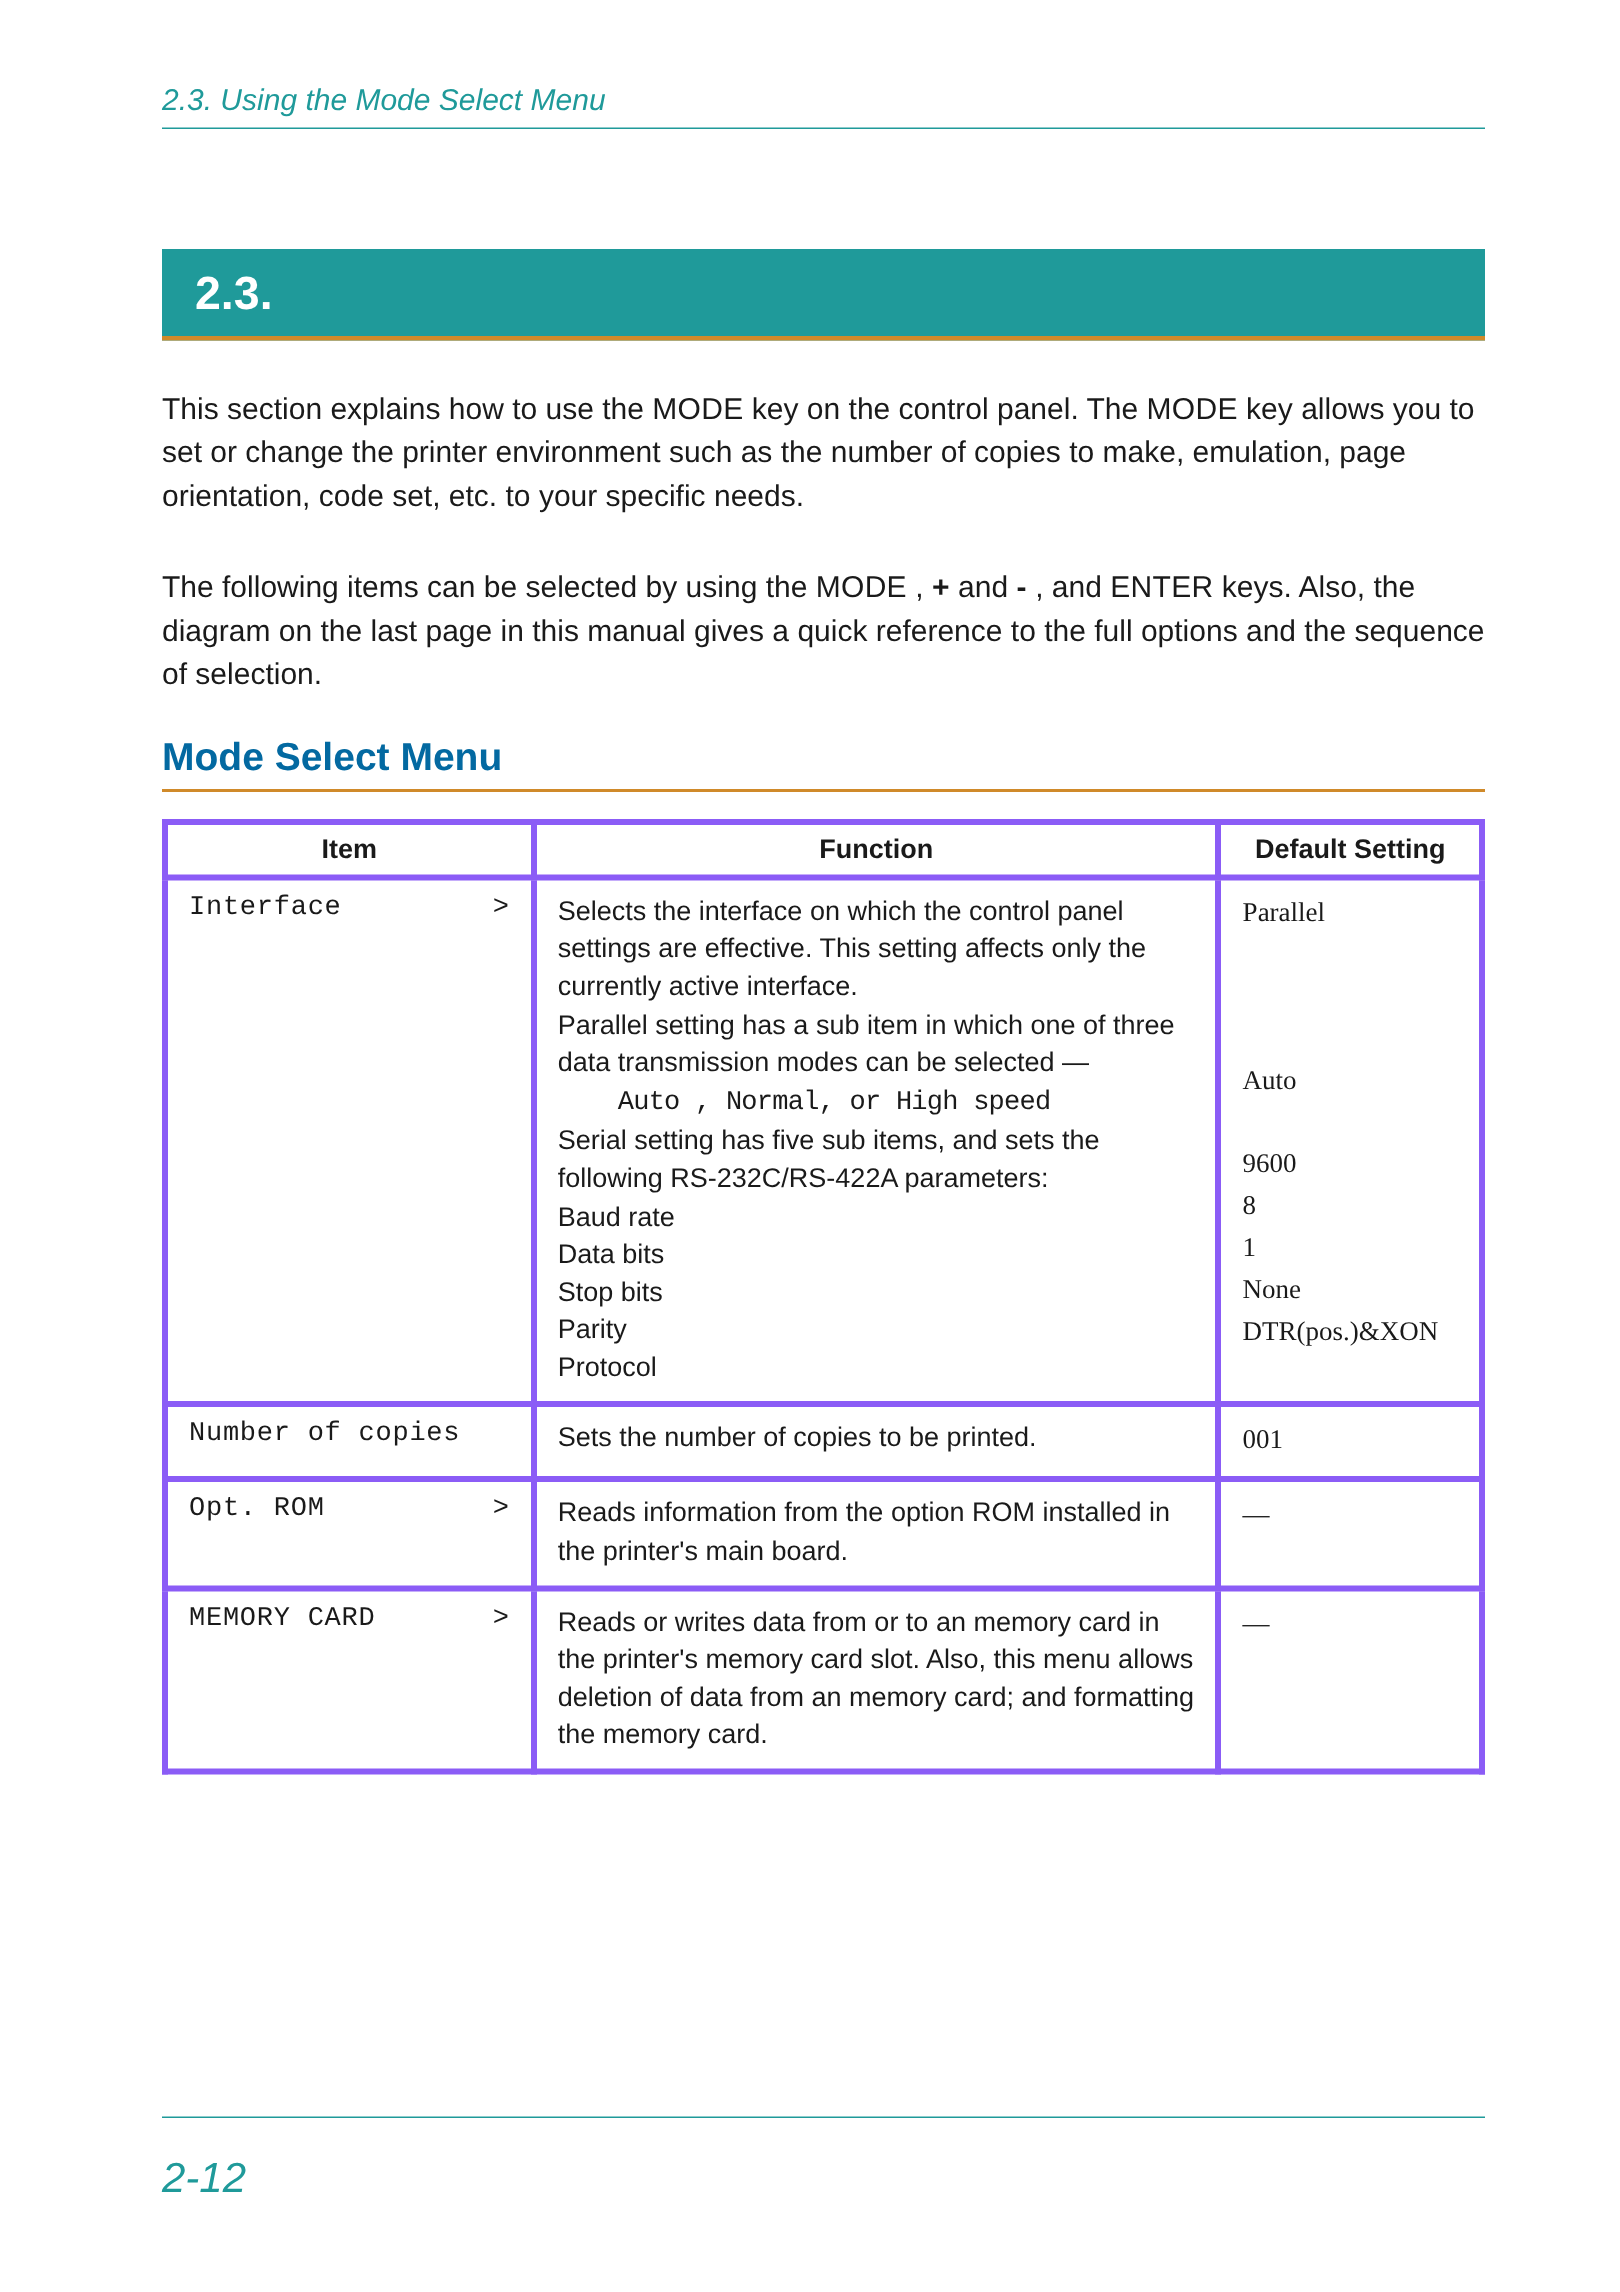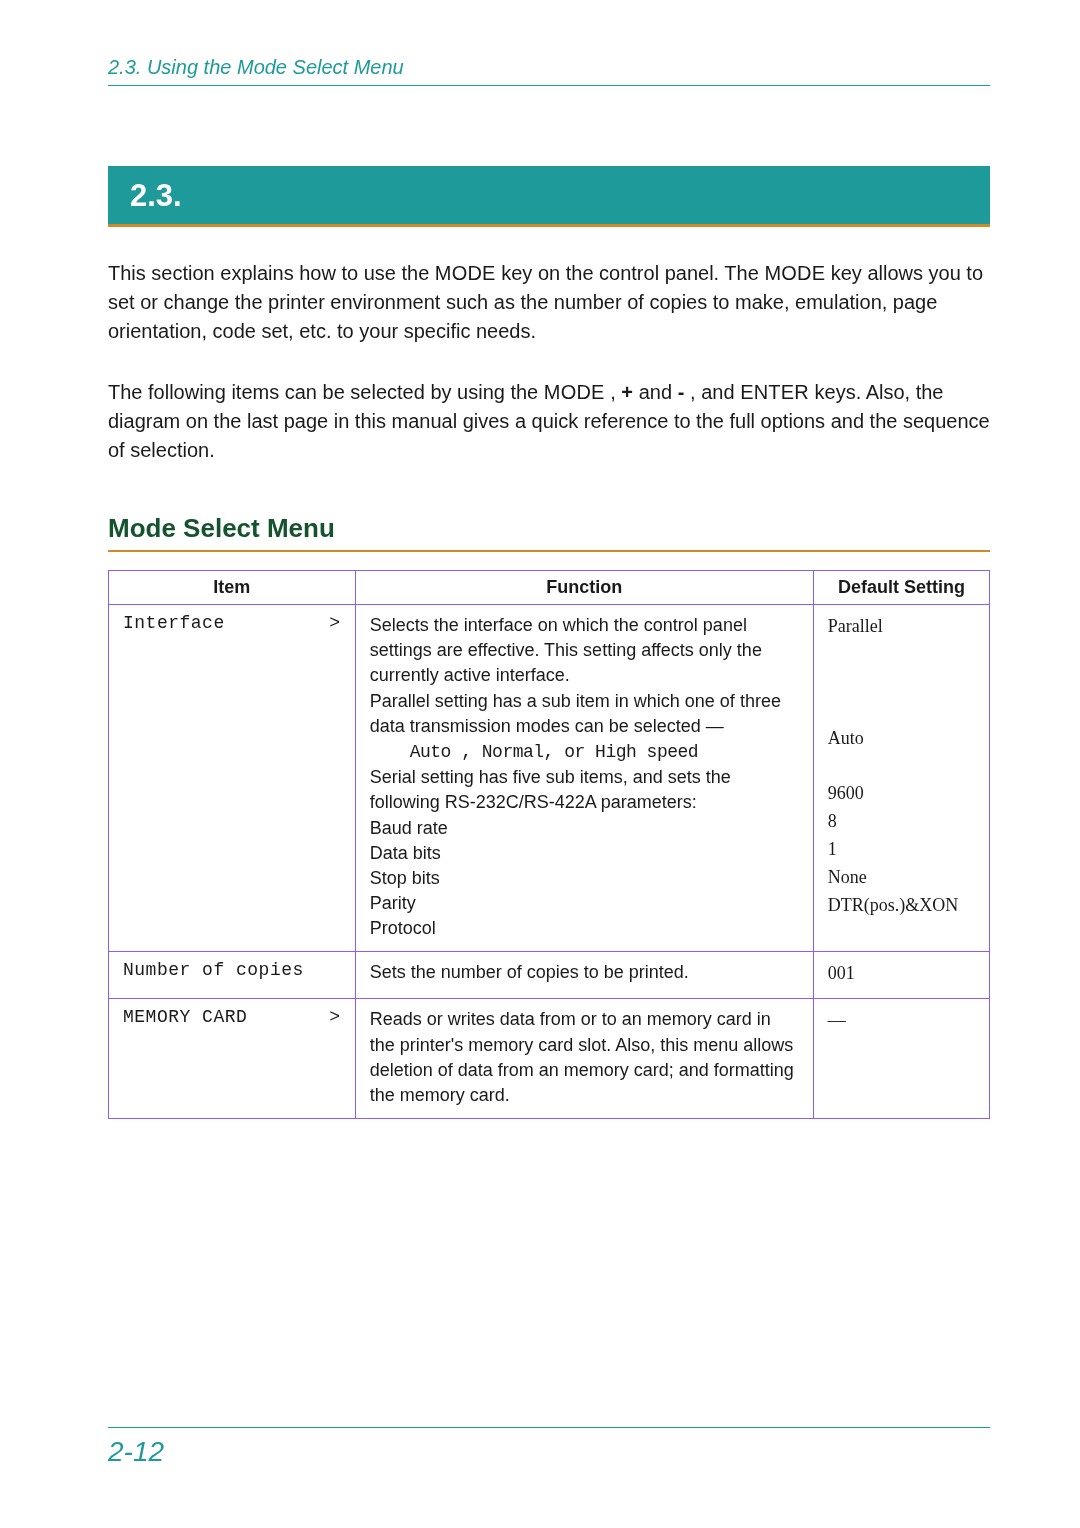--- a/index.html
+++ b/index.html
@@ -40,35 +40,35 @@
     font-size: 20px;
     line-height: 1.45;
     margin-top: 32px;
   }
   .key {
     font-family: "Segoe UI", Arial, sans-serif;
     letter-spacing: .01em;
   }
   .mono { font-family: "Courier New", monospace; letter-spacing: -0.5px; margin-left: 40px; }
   .subhead {
-    color: #14532d;
+    color: #0369a1;
     font-weight: 700;
     font-size: 26px;
-    margin-top: 48px;
+    margin-top: 24px;
     border-bottom: 2px solid #d08a2a;
     padding-bottom: 6px;
   }
   table.mode {
     border-collapse: collapse;
     width: 100%;
     margin-top: 18px;
     font-size: 18px;
   }
   table.mode th, table.mode td {
-    border: 1px solid #8b5cf6;
+    border: 4px solid #8b5cf6;
     padding: 8px 14px 10px 14px;
     vertical-align: top;
     text-align: left;
   }
   table.mode th {
     font-weight: 700;
     text-align: center;
     padding-top: 6px;
     padding-bottom: 6px;
   }
@@ -80,21 +80,21 @@
   .def-cell  { line-height: 1.55; font-family: Liberation Serif, serif; }
   .footer {
     position: absolute;
     left: 108px;
     right: 90px;
     bottom: 60px;
     border-top: 1px solid #1f9a9a;
     color: #1f9a9a;
     font-style: italic;
     font-size: 28px;
-    padding-top: 8px;
+    padding-top: 24px;
   }
 </style>
 </head>
 <body>
 
 <div class="running-head">2.3.  Using the Mode Select Menu</div>
 
 <div class="chapter-banner">
   <span class="num">2.3.</span>
 </div>
@@ -139,20 +139,25 @@
 1
 None
 DTR(pos.)&amp;XON</td>
       </tr>
       <tr>
         <td class="item-cell"><span>Number of copies</span></td>
         <td class="func-cell"><span style="white-space: pre-line;">Sets the number of copies to be printed.</span></td>
         <td class="def-cell" style="white-space: pre-line;">001</td>
       </tr>
       <tr>
+        <td class="item-cell"><span>Opt. ROM</span><span class="arrow">&gt;</span></td>
+        <td class="func-cell"><span style="white-space: pre-line;">Reads information from the option ROM installed in the printer's main board.</span></td>
+        <td class="def-cell" style="white-space: pre-line;">—</td>
+      </tr>
+      <tr>
         <td class="item-cell"><span>MEMORY CARD</span><span class="arrow">&gt;</span></td>
         <td class="func-cell"><span style="white-space: pre-line;">Reads or writes data from or to an memory card in the printer's memory card slot. Also, this menu allows deletion of data from an memory card; and formatting the memory card.</span></td>
         <td class="def-cell" style="white-space: pre-line;">—</td>
       </tr>
     </tbody>
 </table>
 
 <div class="footer">
   <span>2-12</span>
 </div>

